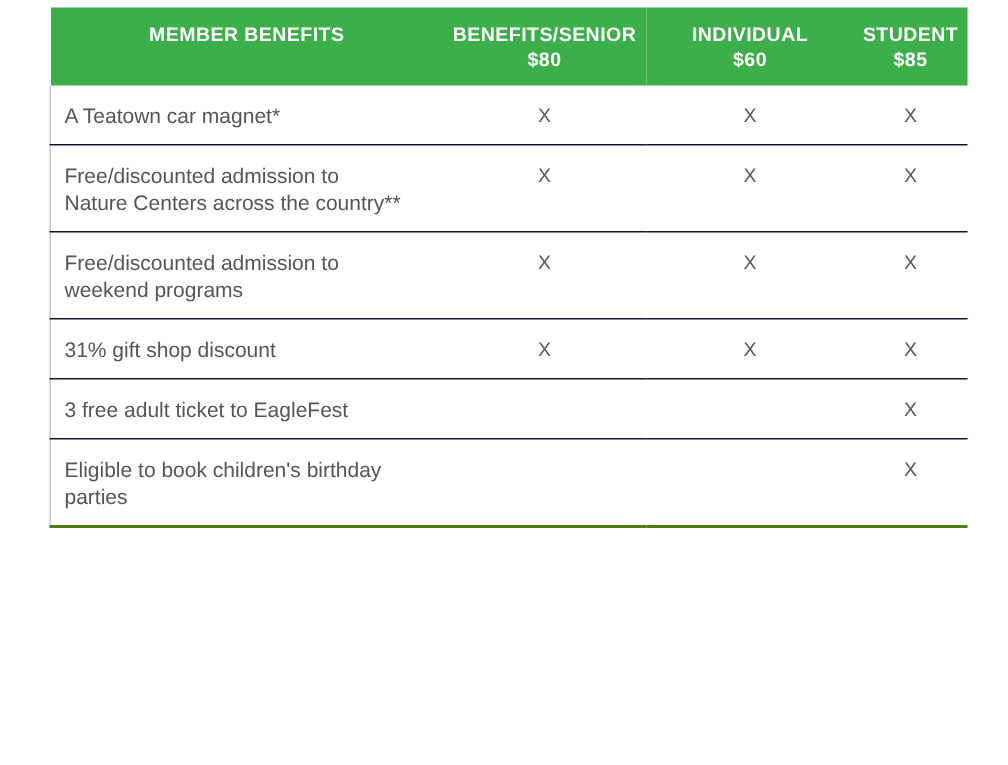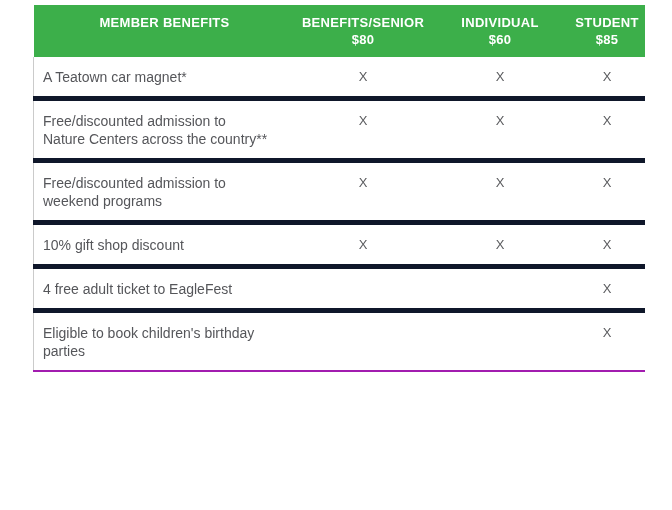--- a/index.html
+++ b/index.html
@@ -33,41 +33,41 @@
     text-align: center;
     vertical-align: top;
     height: 52px;
     box-sizing: border-box;
     padding: 10px 4px 8px 4px;
   }
   thead .h-label { display: block; line-height: 15px; }
   thead .h-price { display: block; line-height: 15px; margin-top: 2px; }
   
   tbody td {
-    border-bottom: 5px solid #0f172a;
+    border-bottom: 1px solid #0f172a;
     color: #55565a;
     font-size: 14px;
     line-height: 18px;
     vertical-align: top;
     padding: 11px 8px 10px 8px;
     box-sizing: border-box;
   }
   tbody td.benefit {
     border-left: 1px solid #cbcbcb;
     padding-left: 9px;
     text-align: left;
     white-space: pre-line;
   }
   tbody td.mark {
     text-align: center;
     font-size: 13px;
     color: #5b5c5f;
   }
   tbody tr:last-child td {
-    border-bottom: 2px solid #a21caf;
+    border-bottom: 2px solid #4d7c0f;
   }
 </style>
 </head>
 <body>
 
 <div class="canvas">
   <table class="benefits">
     <colgroup>
       <col style="width:262px">
       <col style="width:135px">
@@ -108,27 +108,27 @@
         <td class="mark">X</td>
       </tr>
       <tr>
         <td class="benefit">Free/discounted admission to
 weekend programs</td>
         <td class="mark">X</td>
         <td class="mark">X</td>
         <td class="mark">X</td>
       </tr>
       <tr>
-        <td class="benefit">10% gift shop discount</td>
+        <td class="benefit">31% gift shop discount</td>
         <td class="mark">X</td>
         <td class="mark">X</td>
         <td class="mark">X</td>
       </tr>
       <tr>
-        <td class="benefit">4 free adult ticket to EagleFest</td>
+        <td class="benefit">3 free adult ticket to EagleFest</td>
         <td class="mark"></td>
         <td class="mark"></td>
         <td class="mark">X</td>
       </tr>
       <tr>
         <td class="benefit">Eligible to book children's birthday
 parties</td>
         <td class="mark"></td>
         <td class="mark"></td>
         <td class="mark">X</td>

